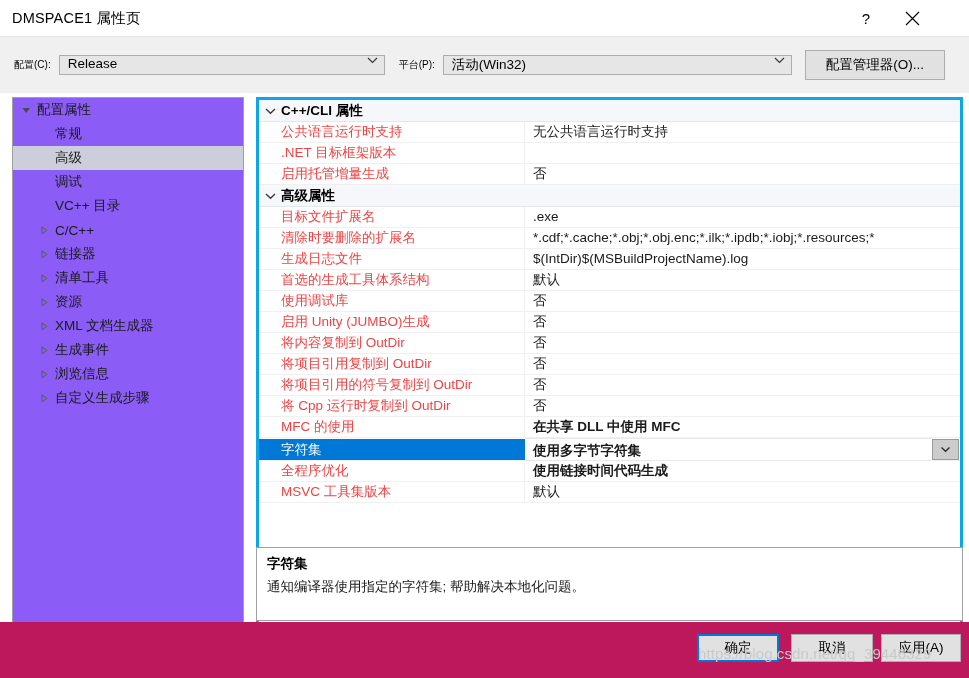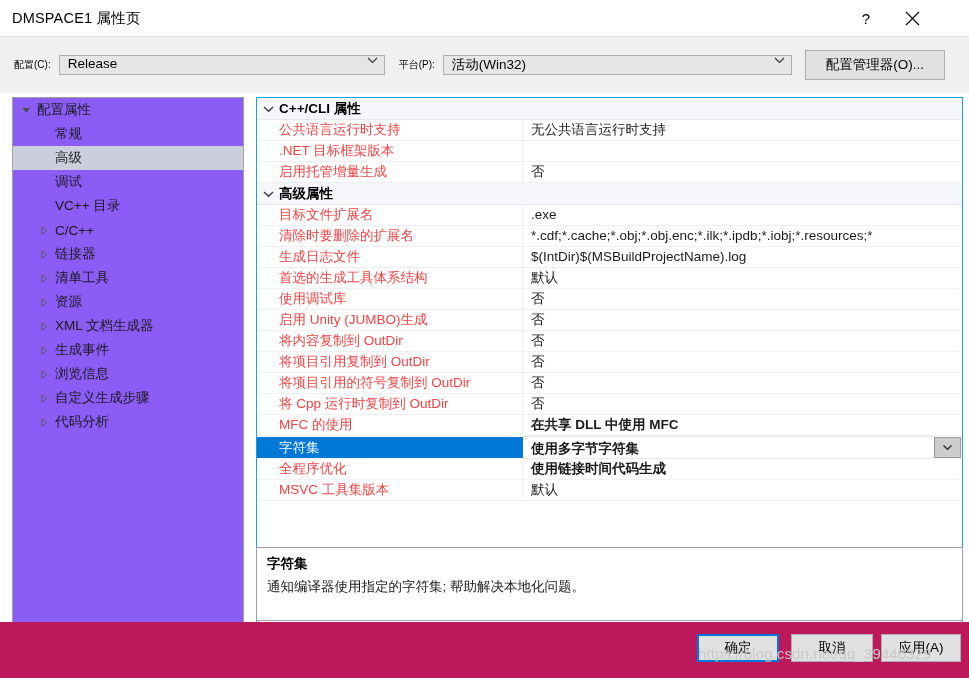--- a/index.html
+++ b/index.html
@@ -139,21 +139,21 @@
   }
   .tree-node .tlabel { padding-left: 2px; }
   .indent-1 { padding-left: 22px; }
 
   
   .grid-panel {
     position: absolute;
     left: 256px; top: 97px;
     width: 707px; height: 528px;
     background: #ffffff;
-    border: 1px solid #0ea5e9;
+    border: 3px solid #0ea5e9;
     box-sizing: border-box;
     overflow: hidden;
   }
   .grid-row {
     display: flex;
     height: 21px;
     box-sizing: border-box;
     border-bottom: 1px solid #f0f0f0;
     align-items: center;
     cursor: default;
@@ -423,28 +423,20 @@
       <span class="tlabel">浏览信息</span>
     </div>
     <div class="tree-node indent-1">
       <span class="tw">
         <svg width="9" height="9" viewBox="0 0 9 9">
           <path d="M2 0.8 L6.8 4.4 L2 8 Z" fill="none" stroke="#5a5a5a" stroke-width="1"></path>
         </svg>
       </span>
       <span class="tlabel">自定义生成步骤</span>
     </div>
-    <div class="tree-node indent-1">
-      <span class="tw">
-        <svg width="9" height="9" viewBox="0 0 9 9">
-          <path d="M2 0.8 L6.8 4.4 L2 8 Z" fill="none" stroke="#5a5a5a" stroke-width="1"></path>
-        </svg>
-      </span>
-      <span class="tlabel">代码分析</span>
-    </div>
   </div>
 
 <div class="grid-panel" id="grid-root">
     <div class="grid-row category">
       <span class="cat-chevron">
         <svg width="11" height="8" viewBox="0 0 11 8">
           <path d="M1 2 L5.5 6.2 L10 2" stroke="#3c3c3c" stroke-width="1.4" fill="none"></path>
         </svg>
       </span>
       <span class="cat-label">C++/CLI 属性</span>

